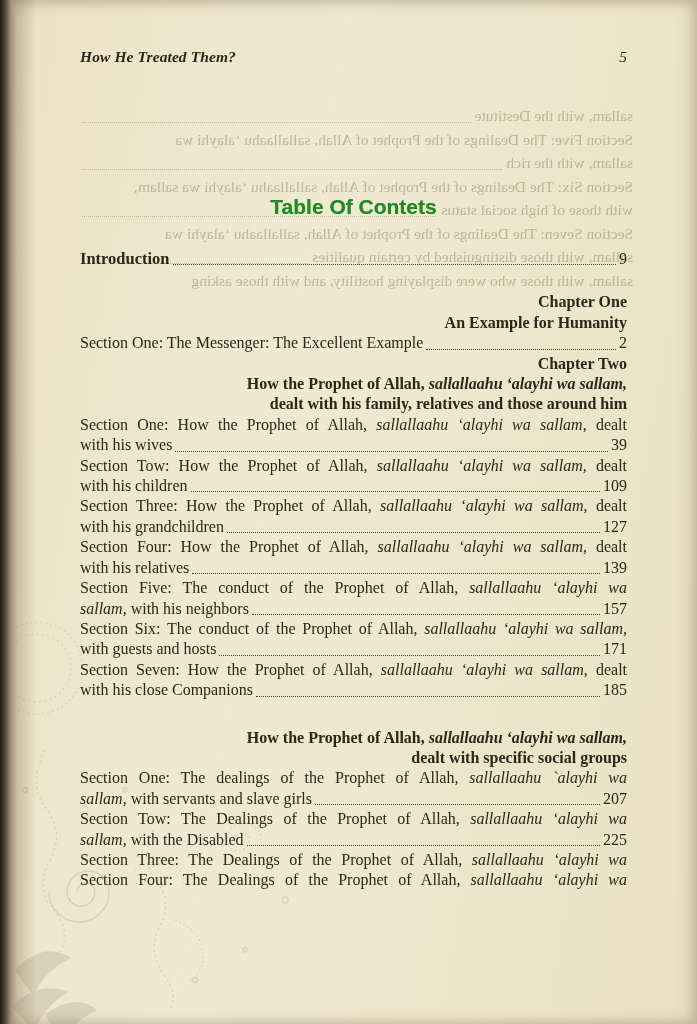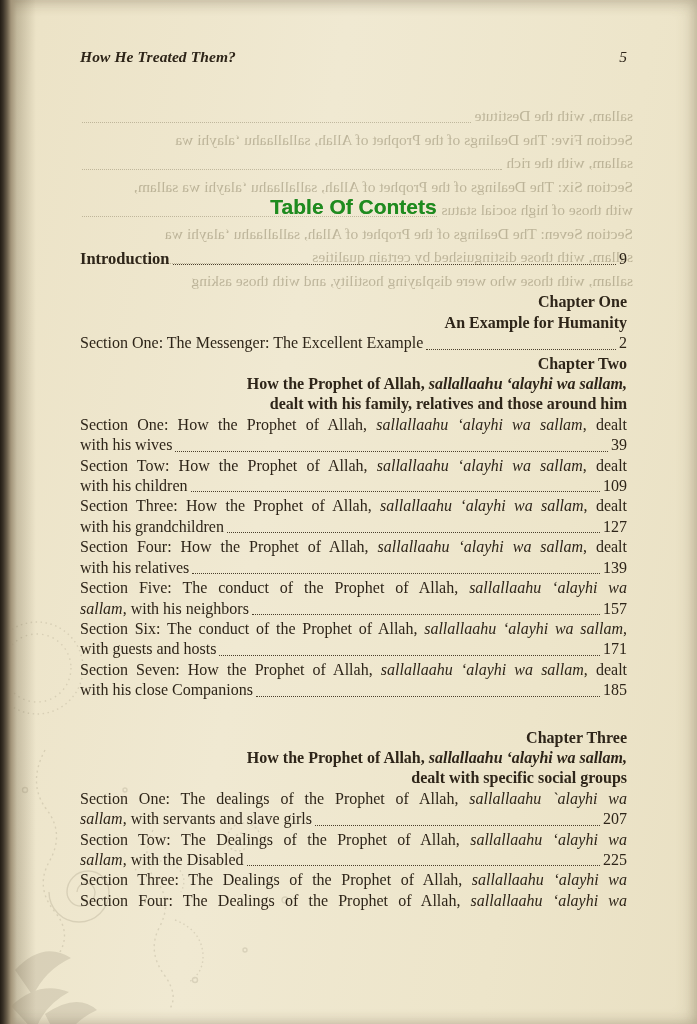--- a/index.html
+++ b/index.html
@@ -172,21 +172,20 @@
               <span class="pagenum">171</span>
             </div>
             <div class="fill-line"><span>Section Seven: How the Prophet of Allah, </span><span class="it">sallallaahu ‘alayhi wa sallam</span><span>, dealt</span></div>
             <div class="toc-line">
               <span class="txt"><span>with his close Companions</span></span>
               <span class="leader"></span>
               <span class="pagenum">185</span>
             </div>
           </div>
           <div class="chapter">
-            <div class="chapter-heading"><span>Chapter Three</span></div>
             <div class="chapter-heading"><span>How the Prophet of Allah, </span><span class="it">sallallaahu ‘alayhi wa sallam,</span></div>
             <div class="chapter-heading"><span>dealt with specific social groups</span></div>
             <div class="fill-line"><span>Section One: The dealings of the Prophet of Allah, </span><span class="it">sallallaahu `alayhi wa</span></div>
             <div class="toc-line">
               <span class="txt"><span class="it">sallam</span><span>, with servants and slave girls</span></span>
               <span class="leader"></span>
               <span class="pagenum">207</span>
             </div>
             <div class="fill-line"><span>Section Tow: The Dealings of the Prophet of Allah, </span><span class="it">sallallaahu ‘alayhi wa</span></div>
             <div class="toc-line">

